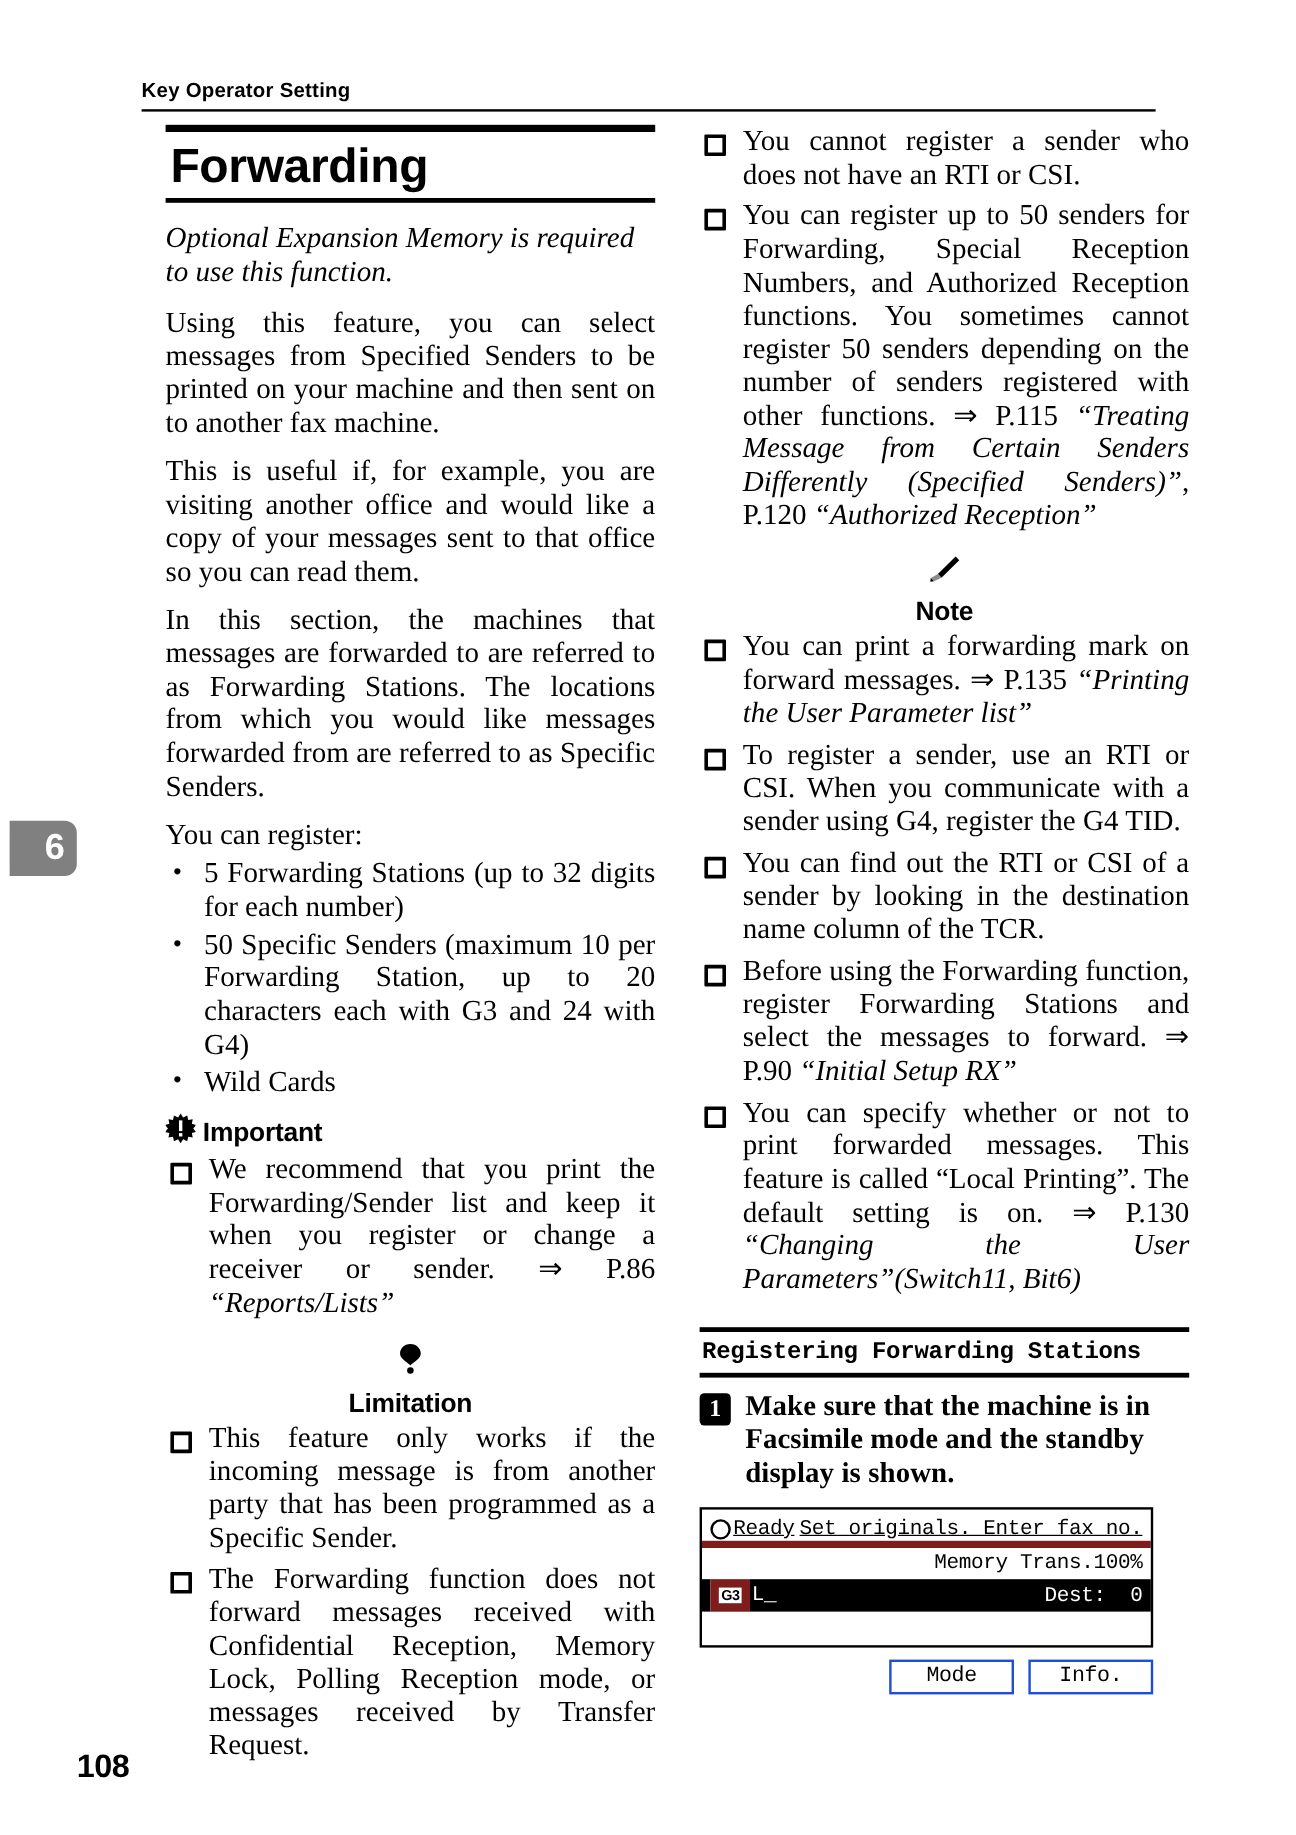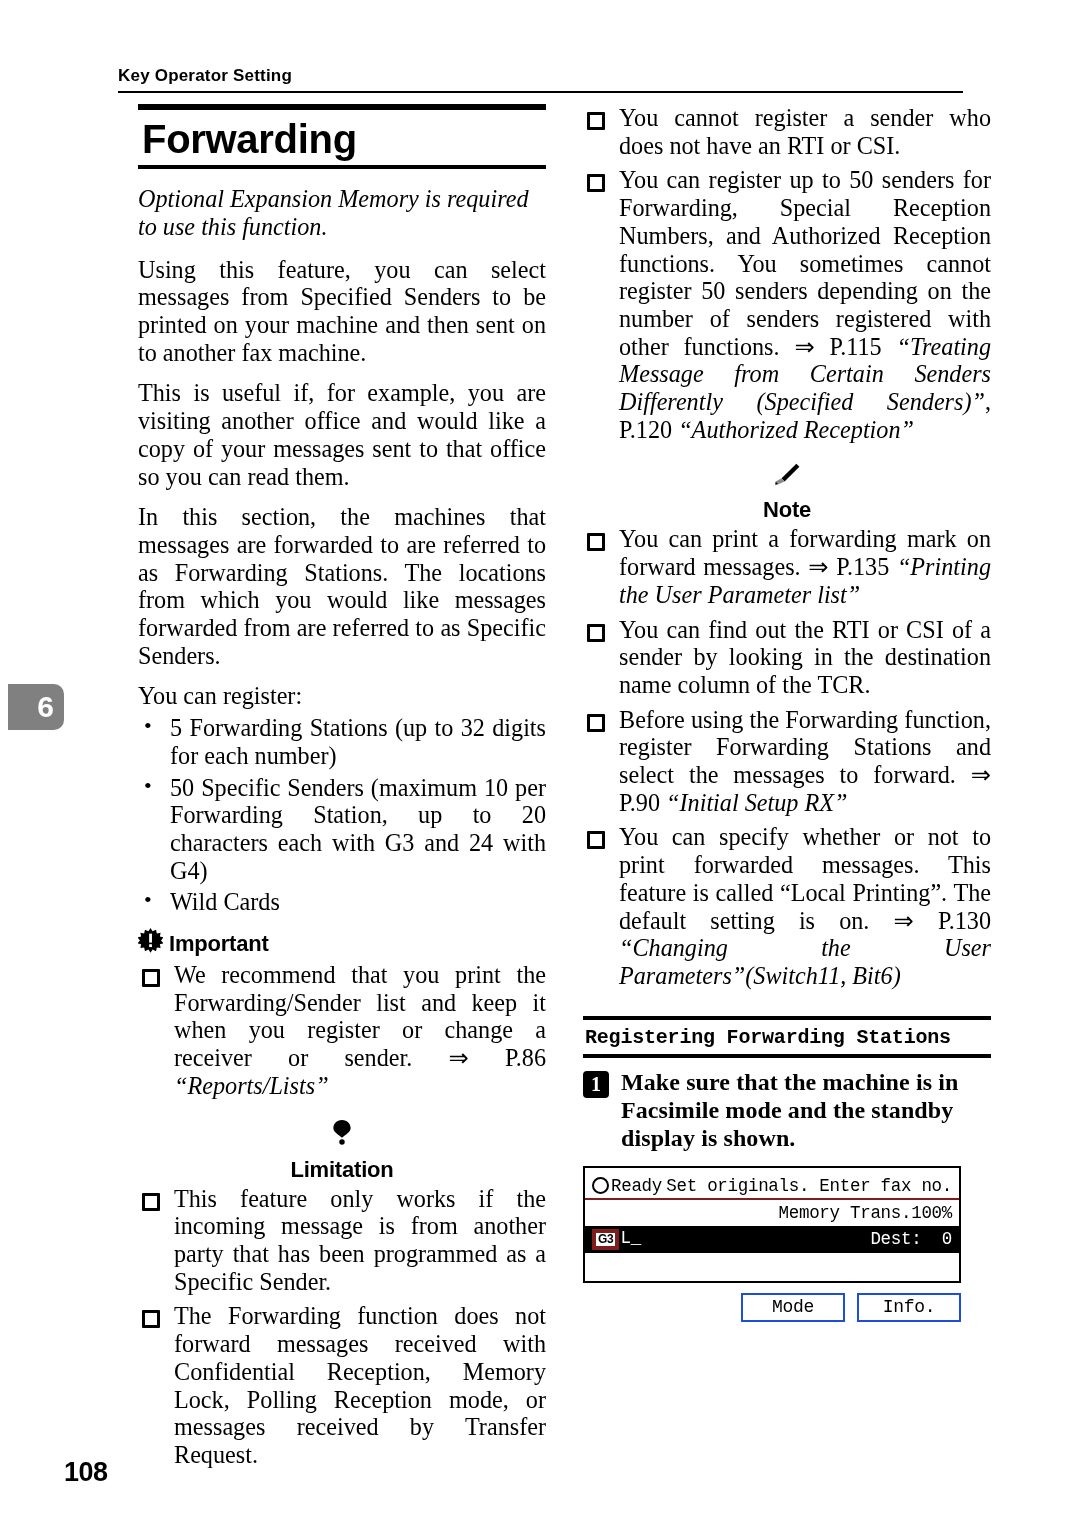--- a/index.html
+++ b/index.html
@@ -225,21 +225,21 @@
     letter-spacing: -0.3px;
   }
   .lcd-row {
     display: flex;
     align-items: center;
     height: 26px;
     padding: 0 7px;
     box-sizing: border-box;
     white-space: pre;
   }
-  .lcd-row.r1 { border-bottom: 2px solid #7f1d1d; }
+  .lcd-row.r1 { border-bottom: 6px solid #7f1d1d; text-decoration: underline; }
   .lcd-row.r2 { justify-content: flex-end; }
   .lcd-row.r3 {
     background: #000;
     color: #fff;
     justify-content: space-between;
     height: 27px;
   }
   .lcd-row.r4 { height: 28px; }
   .ready-dot {
     display: inline-block;
@@ -248,21 +248,21 @@
     border: 2px solid #000;
     border-radius: 50%;
     margin-right: 2px;
     flex: 0 0 auto;
   }
   .lcd-gap { flex: 1 1 auto; }
   .g3-badge {
     display: inline-block;
     background: #fff;
     color: #000;
-    border: 4px solid #7f1d1d;
+    border: 7px solid #7f1d1d;
     font-size: 12px;
     line-height: 13px;
     padding: 0 2px;
     font-family: "Liberation Sans", sans-serif;
     font-weight: bold;
     margin-right: 1px;
   }
   .cursor { letter-spacing: 0; }
 
   .lcd-buttons {
@@ -360,20 +360,21 @@
       <svg width="25" height="22" viewBox="0 0 24 21">
         <polygon fill="#000" points="20.5,0.6 23.4,3.6 9.2,17.6 6.3,14.6"></polygon>
         <polygon fill="#8c8c8c" points="6.3,14.6 9.2,17.6 3.2,20.4 0.6,17.8"></polygon>
         <polygon fill="#000" points="0.6,17.8 3.2,20.4 0.2,20.9"></polygon>
       </svg>
     </span>
     <span>Note</span>
   </div>
   <ul class="sqlist">
     <li><span>You can print a forwarding mark on forward messages. </span><span>⇒</span><span> P.135 </span><span class="it">“Printing the User Parameter list”</span></li>
+    <li>To register a sender, use an RTI or CSI. When you communicate with a sender using G4, register the G4 TID.</li>
     <li>You can find out the RTI or CSI of a sender by looking in the destination name column of the TCR.</li>
     <li><span>Before using the Forwarding function, register Forwarding Stations and select the messages to forward. </span><span>⇒</span><span> P.90 </span><span class="it">“Initial Setup RX”</span></li>
     <li class="last"><span>You can specify whether or not to print forwarded messages. This feature is called “Local Printing”. The default setting is on. </span><span>⇒</span><span> P.130 </span><span class="it">“Changing the User Parameters”</span><span class="it">(Switch11, Bit6)</span></li>
   </ul>
 
   <div class="subsec-block">
     <div class="rule-med"></div>
     <div class="subsec-title">Registering Forwarding Stations</div>
     <div class="rule-med"></div>
   </div>

